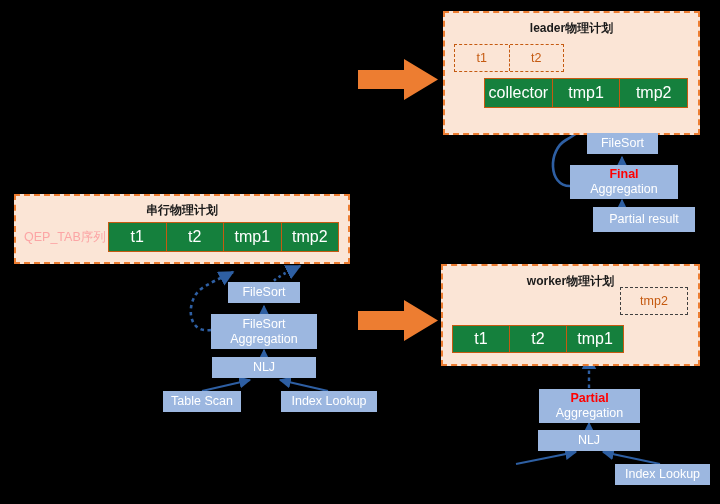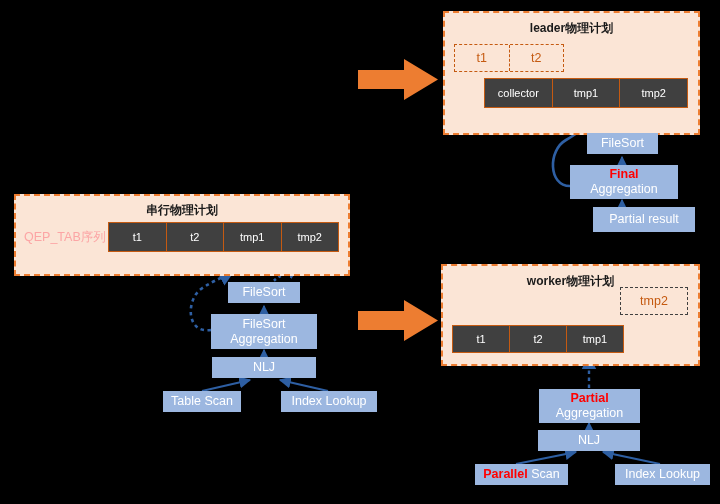--- a/index.html
+++ b/index.html
@@ -2,21 +2,21 @@
 <html><head>
 <meta charset="utf-8">
 <style>
   html,body{margin:0;padding:0;background:#000;}
   #stage{position:relative;width:720px;height:504px;background:#000;
          font-family:"Liberation Sans","DejaVu Sans",sans-serif;overflow:hidden;}
   .panel{position:absolute;background:#fbe5d6;border:2px dashed #ed7d31;box-sizing:border-box;}
   .panel-title{position:absolute;width:100%;text-align:center;color:#1a1a1a;font-size:12px;font-weight:bold;}
   .ser-label{position:absolute;color:#fca5a5;font-size:12.5px;white-space:nowrap;}
   .orow{position:absolute;display:flex;box-sizing:border-box;border:1px solid #c55a11;}
-  .ocell{flex:1;background:#404040;color:#fff;font-size:11px;display:flex;align-items:center;
+  .ocell{flex:1;background:#15803d;color:#fff;font-size:16px;display:flex;align-items:center;
          justify-content:center;box-sizing:border-box;border-right:1px solid #c55a11;}
   .ocell:last-child{border-right:none;}
   .drow{position:absolute;display:flex;box-sizing:border-box;border:1.5px dashed #c55a11;}
   .dcell{flex:1;color:#c55a11;font-size:12.5px;display:flex;align-items:center;justify-content:center;
          box-sizing:border-box;border-right:1.5px dashed #c55a11;}
   .dcell:last-child{border-right:none;}
   .dbox{position:absolute;box-sizing:border-box;border:1.5px dashed #404040;color:#c55a11;font-size:12.5px;
         display:flex;align-items:center;justify-content:center;}
   .op{position:absolute;background:#9cb7e0;color:#fff;font-size:12.5px;display:flex;flex-direction:column;
       align-items:center;justify-content:center;line-height:1.18;text-align:left;box-sizing:border-box;}
@@ -72,21 +72,21 @@
     </g>
 
     <g stroke="#2e5fa3" fill="none">
       <path d="M589,430 L589,423" stroke-width="2" marker-end="url(#ab)"></path>
       <path d="M516,464 L576,452" stroke-width="2" marker-end="url(#ab)"></path>
       <path d="M660,464 L603,452" stroke-width="2" marker-end="url(#ab)"></path>
       <path d="M589,388 L589,356" stroke-width="2.4" stroke-dasharray="3.5 3.5" marker-end="url(#abd)"></path>
     </g>
   </svg>
 
-  <div class="panel" style="left:14px;top:194px;width:336px;height:82px;">
+  <div class="panel" style="left:14px;top:194px;width:336px;height:70px;">
     <div class="panel-title" style="top:6px;">串行物理计划</div>
   </div>
   <div class="ser-label" style="left:24px;top:229px;">QEP_TAB序列</div>
   <div class="orow" style="left:108px;top:222px;width:231px;height:30px;">
     <div class="ocell">t1</div>
     <div class="ocell">t2</div>
     <div class="ocell">tmp1</div>
     <div class="ocell">tmp2</div>
   </div>
 
@@ -127,19 +127,15 @@
     <span class="red">Final</span>
     <span>Aggregation</span>
   </div>
   <div class="op" style="left:570px;top:207px;width:102px;height:25px;margin-left:23px;">Partial result</div>
 
   <div class="op" style="left:539px;top:389px;width:101px;height:34px;">
     <span class="red">Partial</span>
     <span>Aggregation</span>
   </div>
   <div class="op" style="left:538px;top:430px;width:102px;height:21px;">NLJ</div>
-  <div class="op" style="left:475px;top:464px;width:93px;height:21px;flex-direction:row;">
-    <span class="red">Parallel</span>
-      <span style="white-space:pre;"> Scan</span>
-  </div>
   <div class="op" style="left:615px;top:464px;width:95px;height:21px;">Index Lookup</div>
 
 </div>
 
 </body></html>

